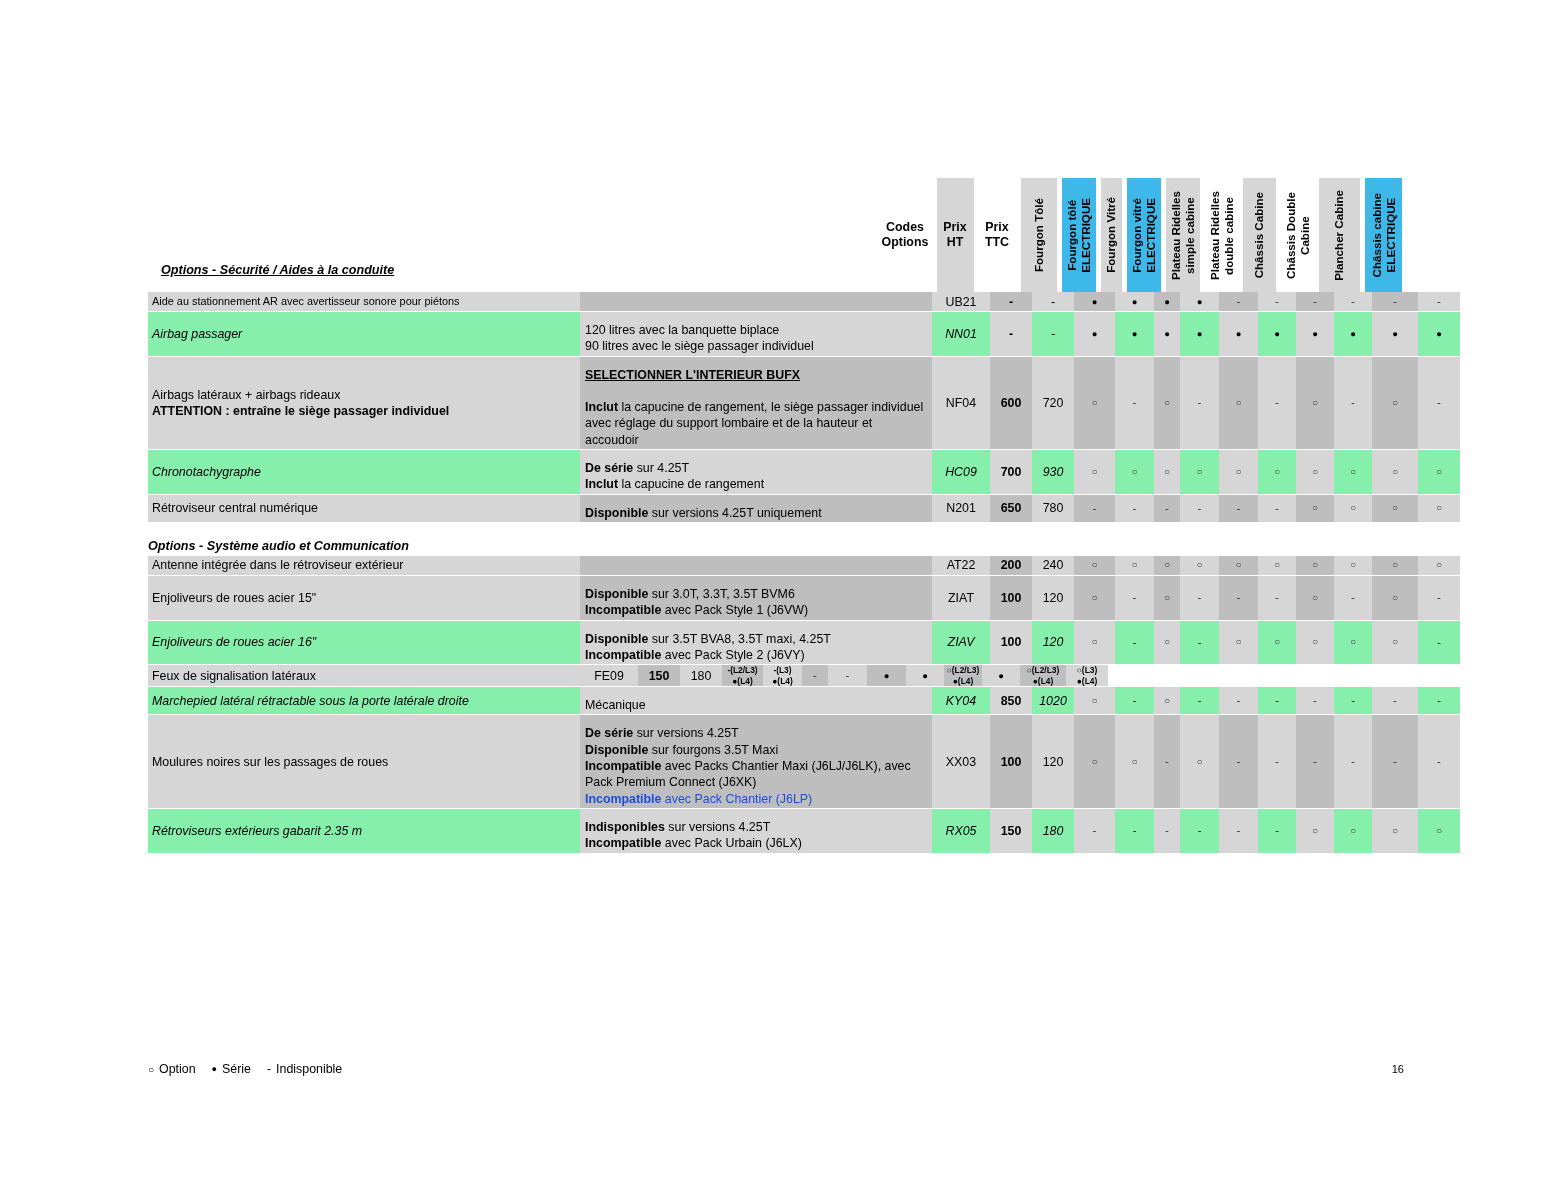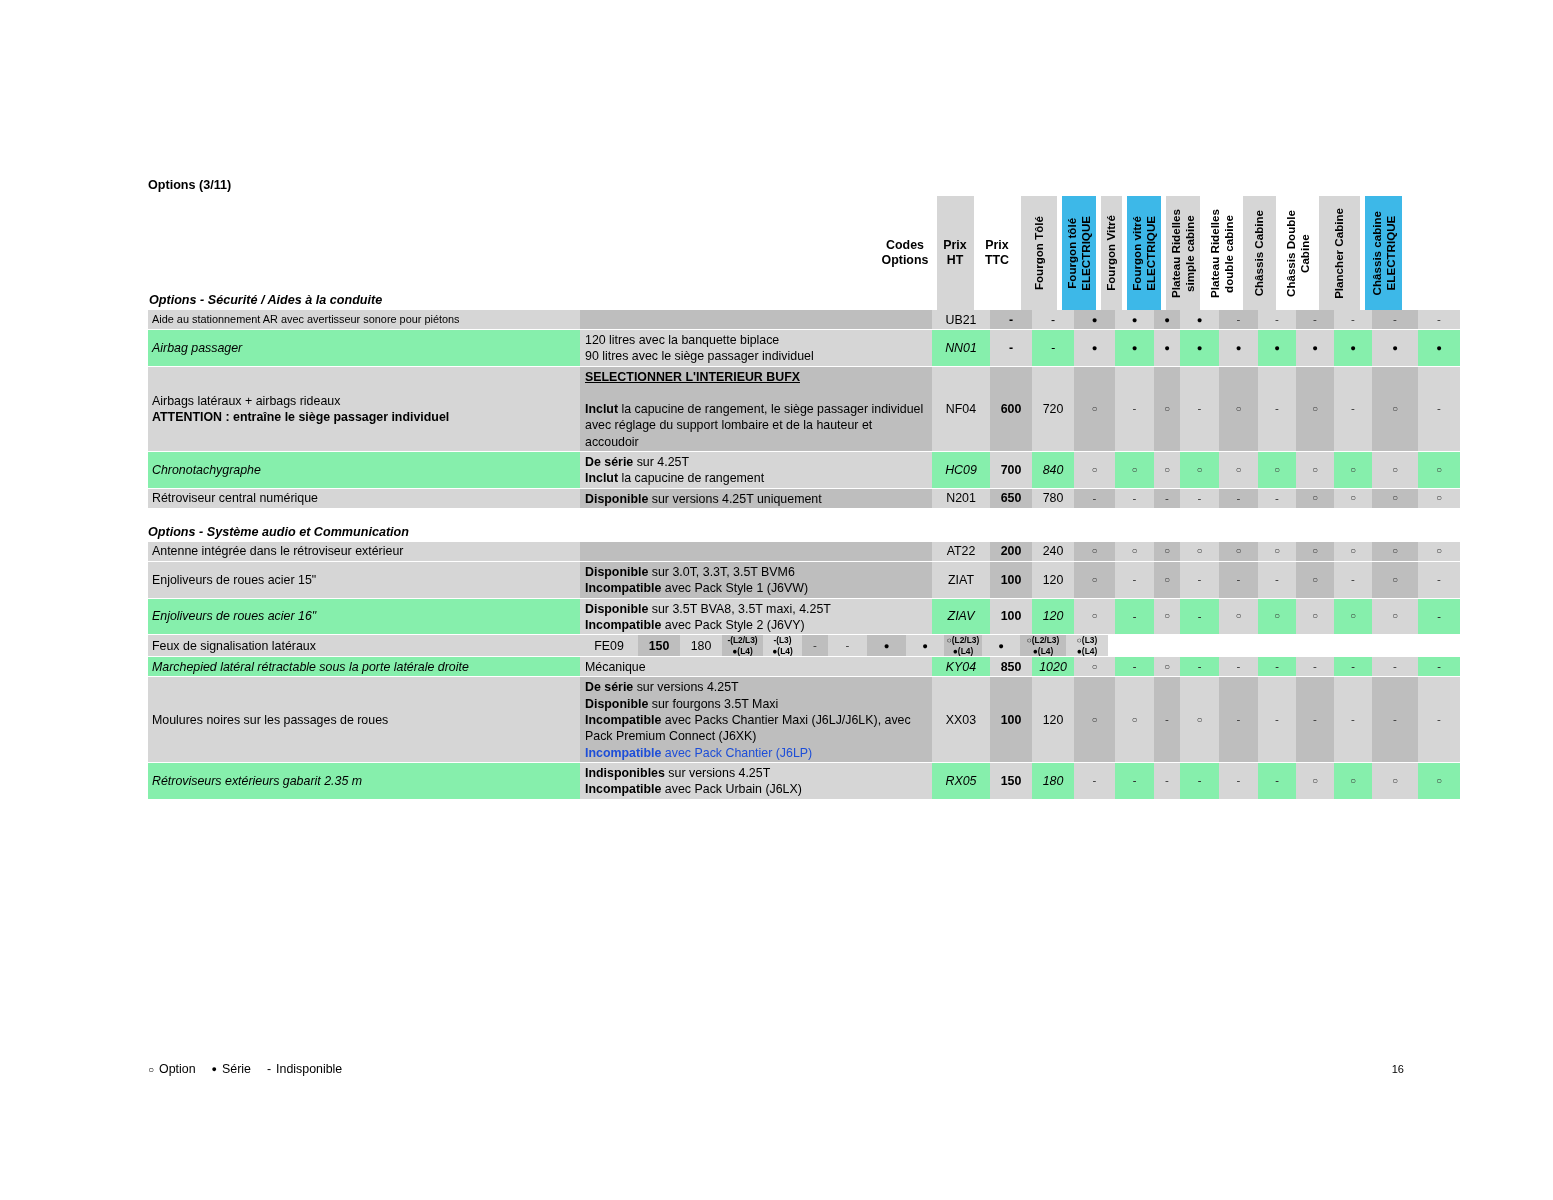--- a/index.html
+++ b/index.html
@@ -23,31 +23,31 @@
   .vh{display:flex;justify-content:center;}
   .vh-text{writing-mode:vertical-rl;transform:rotate(180deg);font-weight:bold;font-size:11.6px;
            line-height:13.5px;white-space:pre-line;text-align:center;}
   .bg-gray{background:#d6d6d6;}
   .bg-blue{background:#3db8e8;}
   .bg-white{background:#ffffff;}
 
   
   .section-heading{font-size:12.6px;font-weight:bold;font-style:italic;
                    height:18px;line-height:18px;margin:15px 0 1px 0;}
-  .section-heading.first{margin:1px;}
+  .section-heading.first{margin:13px;text-decoration:underline;}
 
   
   .trow{display:flex;align-items:stretch;margin-bottom:1px;min-height:19px;}
   .trow>div{flex:none;box-sizing:border-box;}
   .sg .light{background:#d6d6d6;}
   .sg .dark{background:#bebebe;}
   .sw .light{background:#86efac;font-style:italic;}
   .sw .dark{background:#d6d6d6;}
   .c-name{display:flex;flex-direction:column;justify-content:center;padding:1px 6px 1px 4px;}
-  .c-desc{padding:2px 6px 1px 5px;}
+  .c-desc{padding:10px 6px 1px 5px;}
   .nl,.dl{font-size:12.4px;line-height:16.3px;}
   .nl.sm{font-size:10.9px;}
   .b{font-weight:bold;}
   .u{text-decoration:underline;}
   .blue{color:#1d4ed8;}
   .c-code,.c-ht,.c-ttc,.c-mark{display:flex;flex-direction:column;align-items:center;justify-content:center;
         font-size:12.4px;text-align:center;}
   .c-ht{font-weight:bold;}
   .g-dot{font-size:9.5px;line-height:10px;}
   .g-circ{font-size:10px;line-height:10px;color:#3a3a3a;}
@@ -62,21 +62,20 @@
   .legend .lg-circ{font-size:10px;}
   .legend .lg-dot{font-size:9px;}
   .pagenum{font-size:11px;}
 </style>
 </head>
 <body>
 
 <div class="page">
   <div class="content">
 
-    <div class="doc-title">Options (3/11)</div>
 
     <div class="header-band">
       <div class="hb-left">
         <div class="section-heading first">Options - Sécurité / Aides à la conduite</div>
       </div>
       <div class="hc w-code">Codes
 Options</div>
       <div class="vh w-ht">
         <div class="hstrip bg-gray">
           <span class="hc">Prix
@@ -275,21 +274,21 @@
         <div class="trow sw">
           <div class="c-name w-name light">
             <div class="nl">Chronotachygraphe</div>
           </div>
           <div class="c-desc w-desc dark">
             <div class="dl"><span class="b">De série</span> sur 4.25T</div>
             <div class="dl"><span class="b">Inclut</span> la capucine de rangement</div>
           </div>
           <div class="c-code w-code light">HC09</div>
           <div class="c-ht w-ht dark">700</div>
-          <div class="c-ttc w-ttc light">840</div>
+          <div class="c-ttc w-ttc light">930</div>
           <div class="c-mark mw0 dark">
             <div class="g-circ">○</div>
           </div>
           <div class="c-mark mw1 light">
             <div class="g-circ">○</div>
           </div>
           <div class="c-mark mw2 dark">
             <div class="g-circ">○</div>
           </div>
           <div class="c-mark mw3 light">

